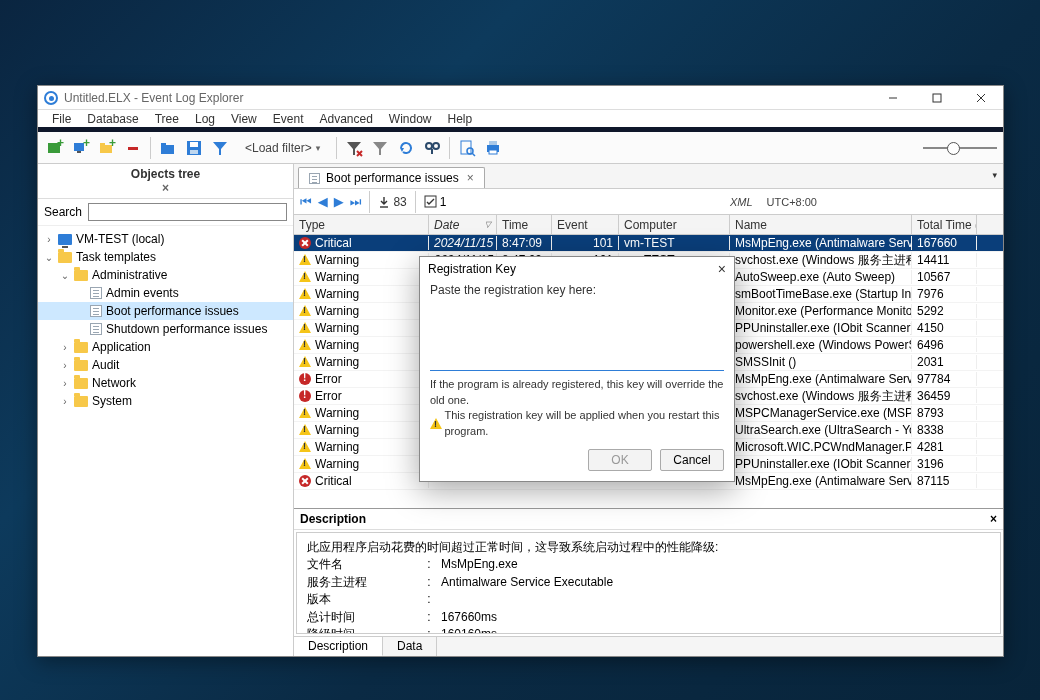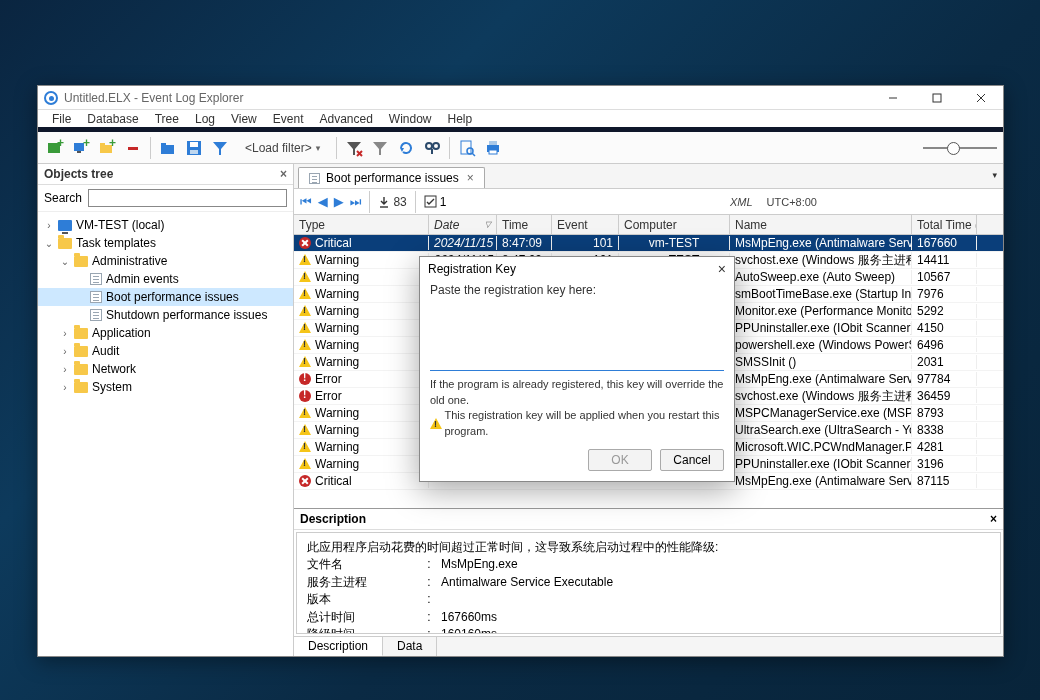--- a/index.html
+++ b/index.html
@@ -53,21 +53,21 @@
   .loadfilter .dd { font-size:9px; color:#666; }
   svg { display: block; }
   .body-split {
     flex:1; display:flex; min-height:0;
   }
   .left-pane {
     width: 256px; background:#fff; border-right:1px solid #ccc; display:flex; flex-direction:column;
   }
   .left-pane .hdr {
     display:flex; align-items:center; justify-content:space-between;
-    padding: 3px 6px; font-weight:600; color:#333; border-bottom:1px solid #ddd;
+    padding: 3px 6px; font-weight:600; color:#333; border-bottom:1px solid #ddd;flex-direction:column;
   }
   .left-pane .hdr .x { font-family:Arial; color:#666; cursor:pointer; }
   .left-pane .search-row { padding: 4px 6px; display:flex; align-items:center; gap:6px; border-bottom:1px solid #eee; }
   .left-pane .search-row input { flex:1; height:18px; border:1px solid #888; padding:0 3px; font-size:12px; }
   .tree { padding: 4px 0; overflow:auto; flex:1; }
   .tree-row { display:flex; align-items:center; height:18px; padding-left:6px; gap:4px; white-space:nowrap; }
   .tree-row.sel { background:#cde8ff; }
   .twist { width:10px; text-align:center; color:#666; font-size:10px; display:inline-block; }
   .folder-ic { width:14px; height:11px; background:#f7c849; border-radius:1px; display:inline-block; position:relative; }
   .folder-ic::before { content:""; position:absolute; left:0; top:-3px; width:6px; height:3px; background:#f7c849; border-radius:1px 1px 0 0;}
@@ -103,21 +103,21 @@
   .ic-err { width:12px;height:12px;border-radius:50%;background:#c62828;display:inline-block;position:relative;}
   .ic-err::after{content:"!";position:absolute;left:4px;top:-1px;color:#fff;font-size:10px;font-weight:bold;}
   .ic-crit { width:12px;height:12px;border-radius:50%;background:#c62828;display:inline-block;position:relative;}
   .ic-crit::before,.ic-crit::after{content:"";position:absolute;left:5px;top:2px;width:2px;height:8px;background:#fff;}
   .ic-crit::before{transform:rotate(45deg);}
   .ic-crit::after{transform:rotate(-45deg);}
   .col-type{width:135px;display:flex;align-items:center;gap:4px;}
   .col-date{width:68px;font-style:italic;}
   .col-time{width:55px;}
   .col-event{width:67px;text-align:right;}
-  .col-comp{width:111px;text-align:center;}
+  .col-comp{width:111px;}
   .col-name{width:182px;}
   .col-total{width:65px;}
   .sort-ic{margin-left:auto;font-size:8px;color:#666;}
   .desc-pane { height:148px; border-top:1px solid #999; background:#fff; display:flex; flex-direction:column;}
   .desc-pane .dh { display:flex; align-items:center; justify-content:space-between; padding:3px 6px; border-bottom:1px solid #ddd; font-weight:600;}
   .desc-body { flex:1; padding:6px 10px; border:1px solid #ccc; margin:2px; font-family:"Microsoft YaHei","Segoe UI",sans-serif; line-height:1.45; overflow:auto;}
   .desc-body .kv { display:flex; }
   .desc-body .kv .k { width:110px; }
   .desc-body .kv .c { width:24px; text-align:center;}
   .desc-tabs { display:flex; height:20px; border-top:1px solid #ccc; background:#f5f5f5;}

